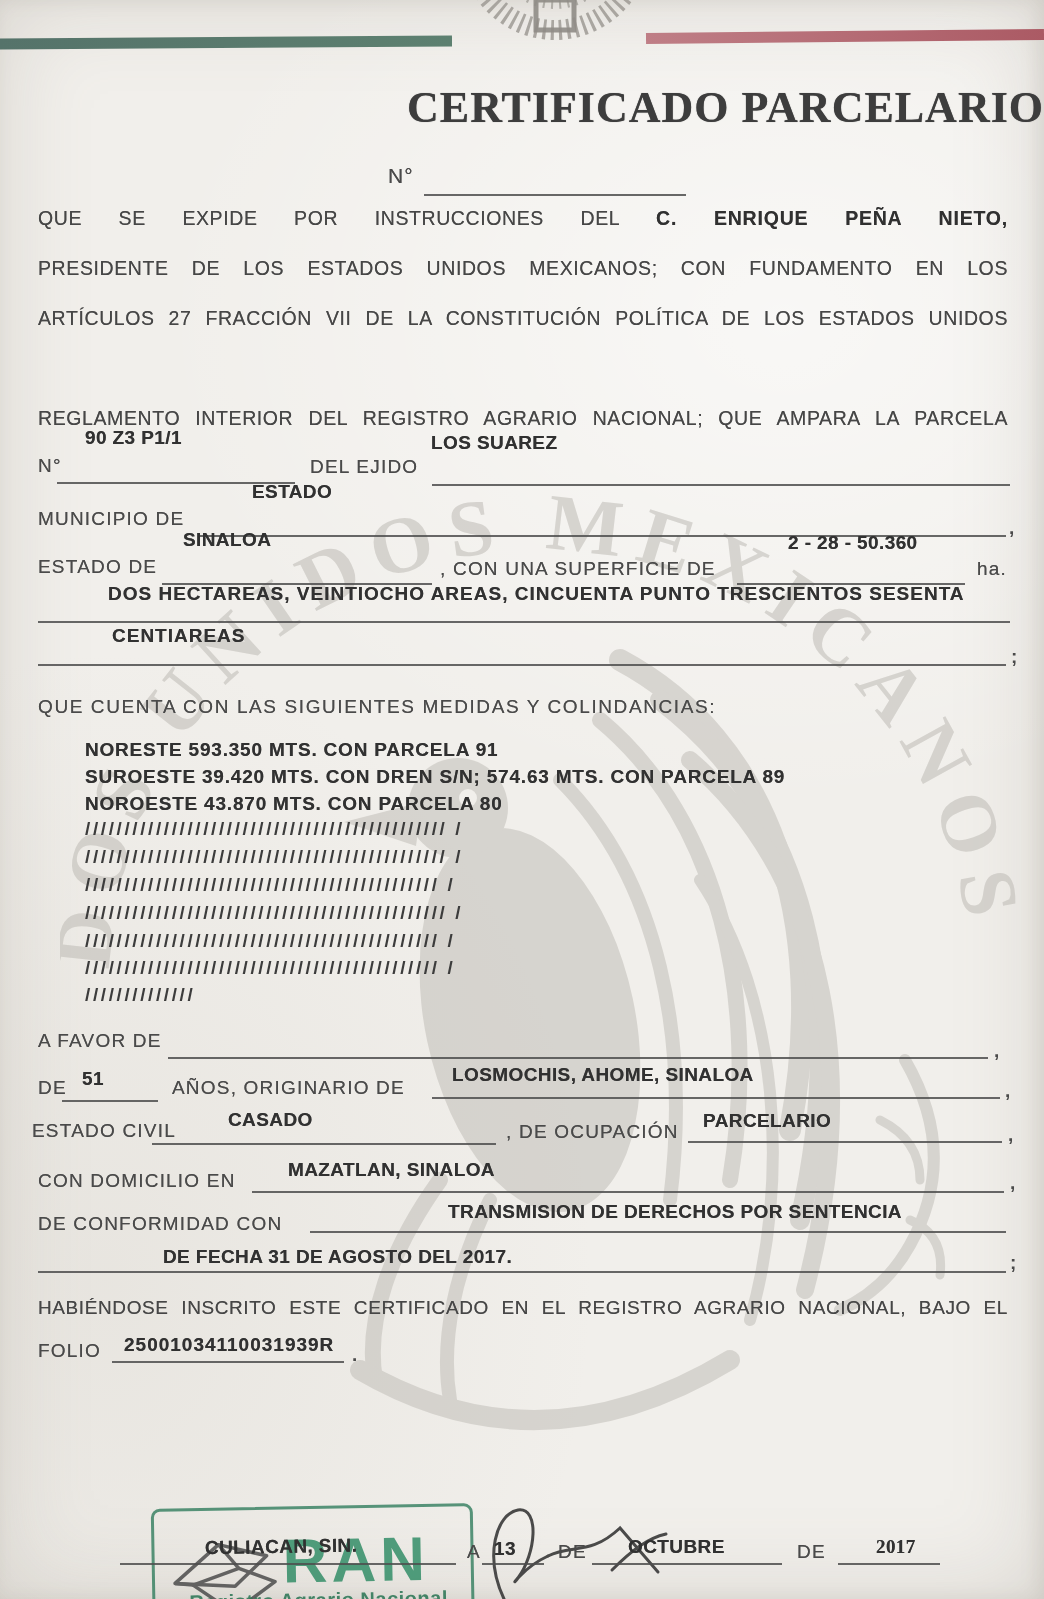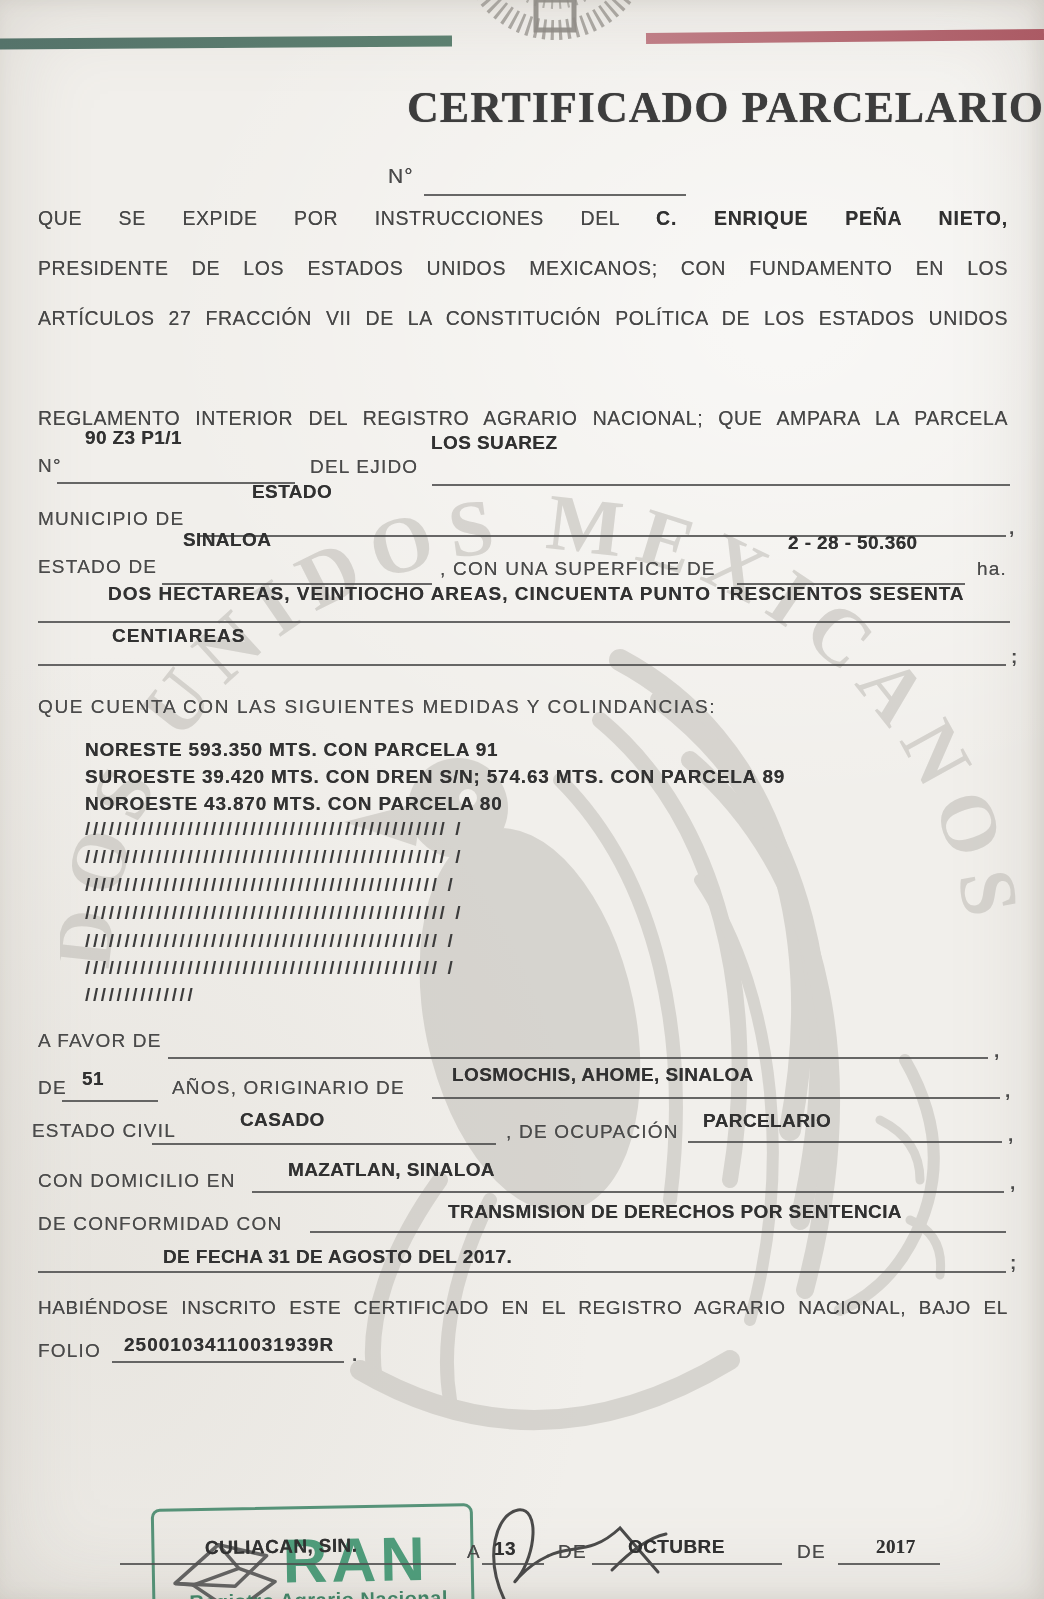--- a/index.html
+++ b/index.html
@@ -135,21 +135,21 @@
 
   <div class="abs lbl" style="left:38px;top:1077px;">DE</div>
   <div class="abs val" style="left:82px;top:1068px;">51</div>
   <div class="uline" style="left:62px;top:1100px;width:96px;"></div>
   <div class="abs lbl" style="left:172px;top:1077px;">AÑOS,  ORIGINARIO  DE</div>
   <div class="abs val" style="left:452px;top:1064px;">LOSMOCHIS, AHOME, SINALOA</div>
   <div class="uline" style="left:432px;top:1097px;width:568px;"></div>
   <div class="abs punct" style="left:1005px;top:1080px;">,</div>
 
   <div class="abs lbl" style="left:32px;top:1120px;">ESTADO CIVIL</div>
-  <div class="abs val" style="left:228px;top:1109px;margin-left:12px;">CASADO</div>
+  <div class="abs val" style="left:228px;top:1109px;">CASADO</div>
   <div class="uline" style="left:152px;top:1143px;width:344px;"></div>
   <div class="abs lbl" style="left:506px;top:1121px;">,  DE  OCUPACIÓN</div>
   <div class="abs val" style="left:703px;top:1110px;">PARCELARIO</div>
   <div class="uline" style="left:688px;top:1141px;width:314px;"></div>
   <div class="abs punct" style="left:1008px;top:1124px;">,</div>
 
   <div class="abs lbl" style="left:38px;top:1170px;">CON  DOMICILIO  EN</div>
   <div class="abs val" style="left:288px;top:1159px;">MAZATLAN, SINALOA</div>
   <div class="uline" style="left:252px;top:1191px;width:752px;"></div>
   <div class="abs punct" style="left:1010px;top:1172px;">,</div>

